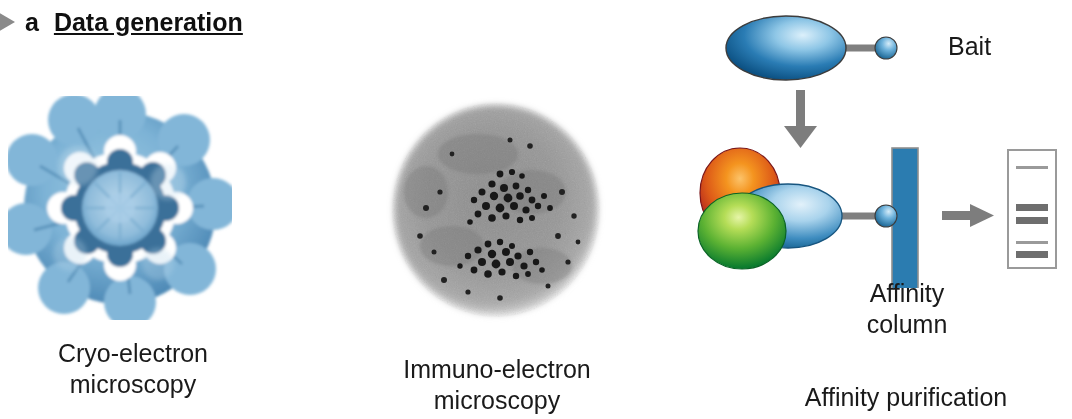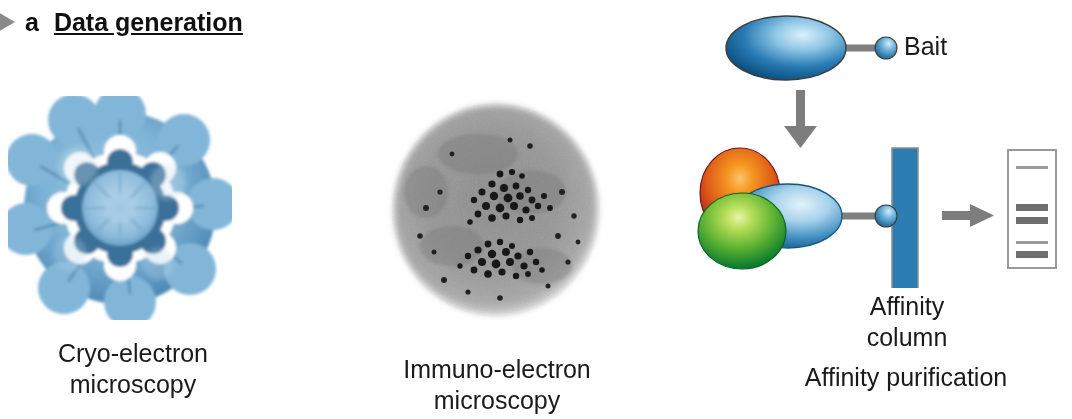--- a/index.html
+++ b/index.html
@@ -89,48 +89,48 @@
     position: absolute;
     left: 690px;
     top: 8px;
     width: 382px;
     height: 280px;
   }
   #affinity-figure svg { display: block; }
 
   .lbl-bait {
     position: absolute;
-    left: 904px;
+    left: 948px;
     top: 32px;
     font-size: 25px;
     color: #1a1a1a;
   }
   #caption-affinity-column {
     left: 852px;
-    top: 291px;
+    top: 278px;
     width: 110px;
   }
   #caption-sds-page {
     left: 975px;
     top: 277px;
     width: 96px;
   }
   #caption-cryoem {
     left: 8px;
     top: 338px;
     width: 250px;
   }
   #caption-immunoem {
     left: 366px;
     top: 354px;
     width: 262px;
   }
   #caption-affinity {
     left: 740px;
-    top: 362px;
+    top: 382px;
     width: 332px;
   }
 </style>
 </head>
 <body>
 
 <div id="figure-panel">
 
   <div id="panel-header">
     <div class="marker-triangle"></div>

